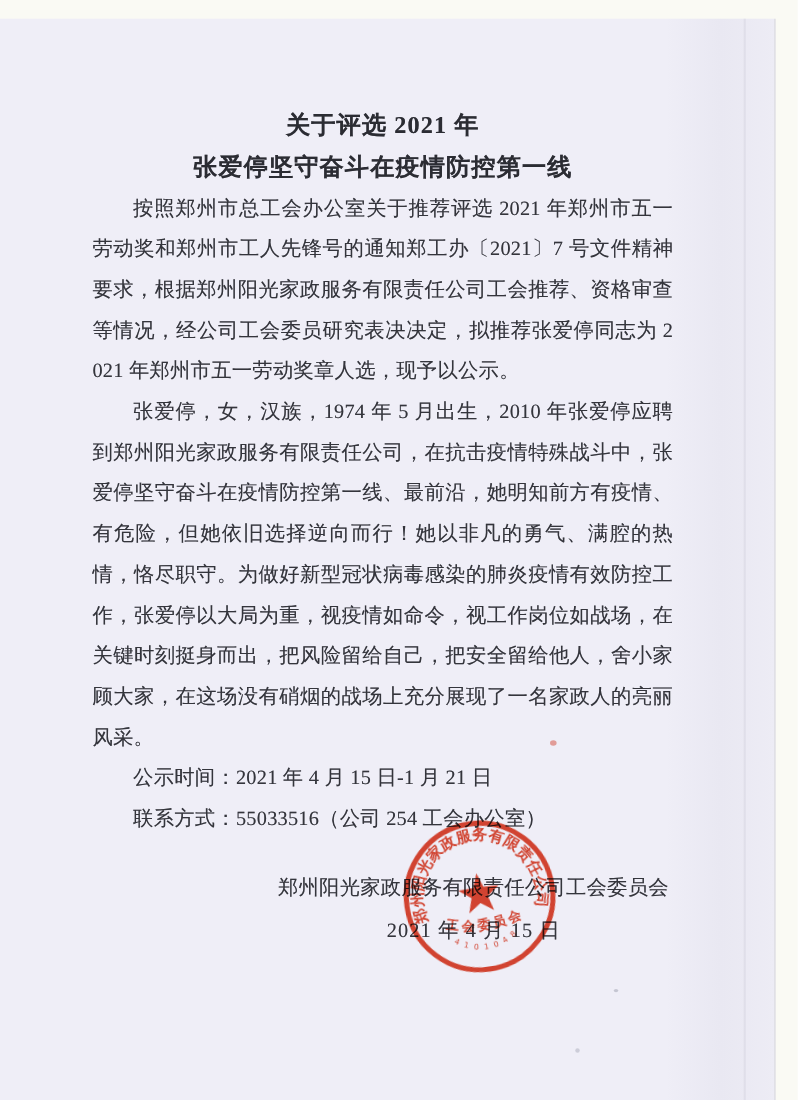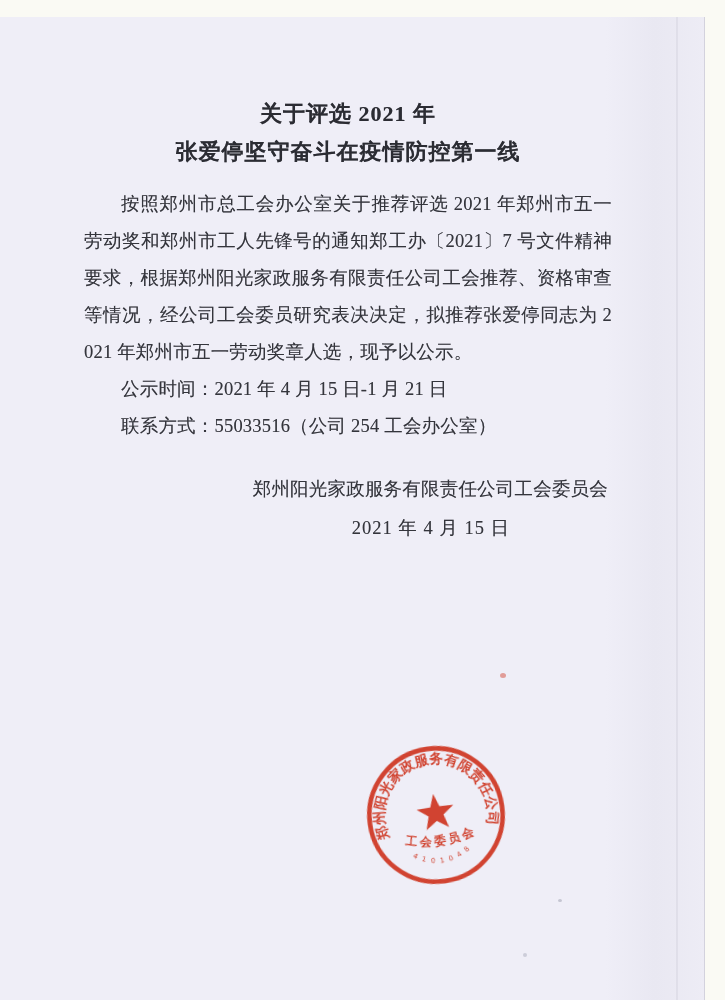--- a/index.html
+++ b/index.html
@@ -25,21 +25,21 @@
   }
   .title-line{
     font-size:22px;
     font-weight:bold;
     text-align:center;
     line-height:38px;
     letter-spacing:1px;
     color:#2b2c33;
     text-shadow:0 0 .5px rgba(43,44,51,.55);
   }
-  .body-block{margin-top:15px;}
+  .body-block{margin-top:1px;}
   .para{
     margin:0;
     font-size:18.5px;
     line-height:37px;
     text-align:justify;
     text-indent:2em;
     word-break:break-all;
     letter-spacing:.2px;
     text-shadow:0 0 .4px rgba(52,53,60,.4);
   }
@@ -93,20 +93,21 @@
 
 <div class="paper">
   <div class="fold-line"></div>
   <div class="content">
 
     <div class="title-line">关于评选 2021 年</div>
     <div class="title-line">张爱停坚守奋斗在疫情防控第一线</div>
 
     <div class="body-block">
       <p class="para">按照郑州市总工会办公室关于推荐评选 2021 年郑州市五一劳动奖和郑州市工人先锋号的通知郑工办〔2021〕7 号文件精神要求，根据郑州阳光家政服务有限责任公司工会推荐、资格审查等情况，经公司工会委员研究表决决定，拟推荐张爱停同志为 2021 年郑州市五一劳动奖章人选，现予以公示。</p>
+      <p class="para">张爱停，女，汉族，1974 年 5 月出生，2010 年张爱停应聘到郑州阳光家政服务有限责任公司，在抗击疫情特殊战斗中，张爱停坚守奋斗在疫情防控第一线、最前沿，她明知前方有疫情、有危险，但她依旧选择逆向而行！她以非凡的勇气、满腔的热情，恪尽职守。为做好新型冠状病毒感染的肺炎疫情有效防控工作，张爱停以大局为重，视疫情如命令，视工作岗位如战场，在关键时刻挺身而出，把风险留给自己，把安全留给他人，舍小家顾大家，在这场没有硝烟的战场上充分展现了一名家政人的亮丽风采。</p>
       <p class="para">公示时间：2021 年 4 月 15 日-1 月 21 日</p>
       <p class="para">联系方式：55033516（公司 254 工会办公室）</p>
     </div>
 
     <div class="sig-line">郑州阳光家政服务有限责任公司工会委员会</div>
     <div class="date-line">2021 年 4 月 15 日</div>
   </div>
 </div>
 
 <div class="stamp">

